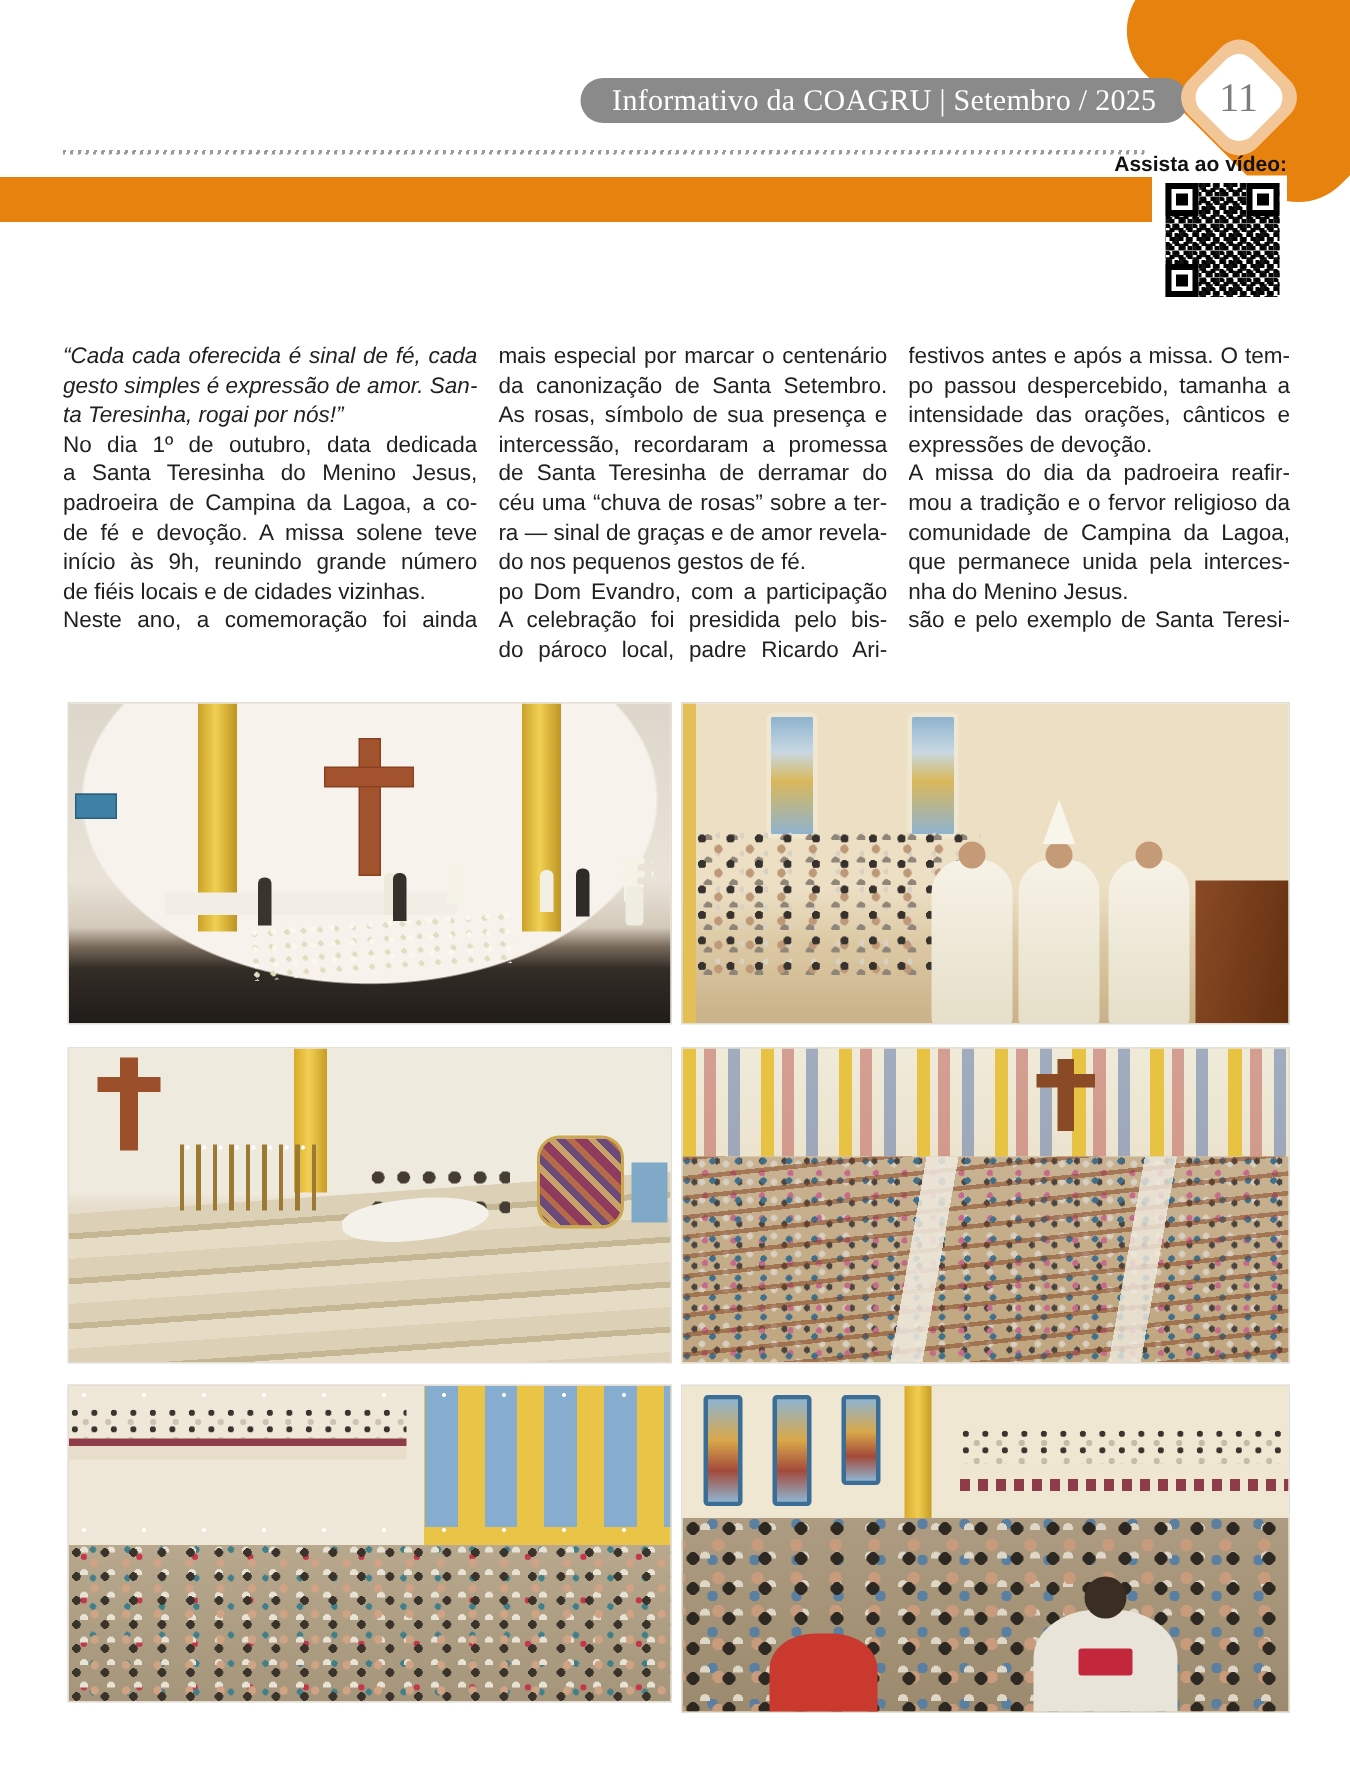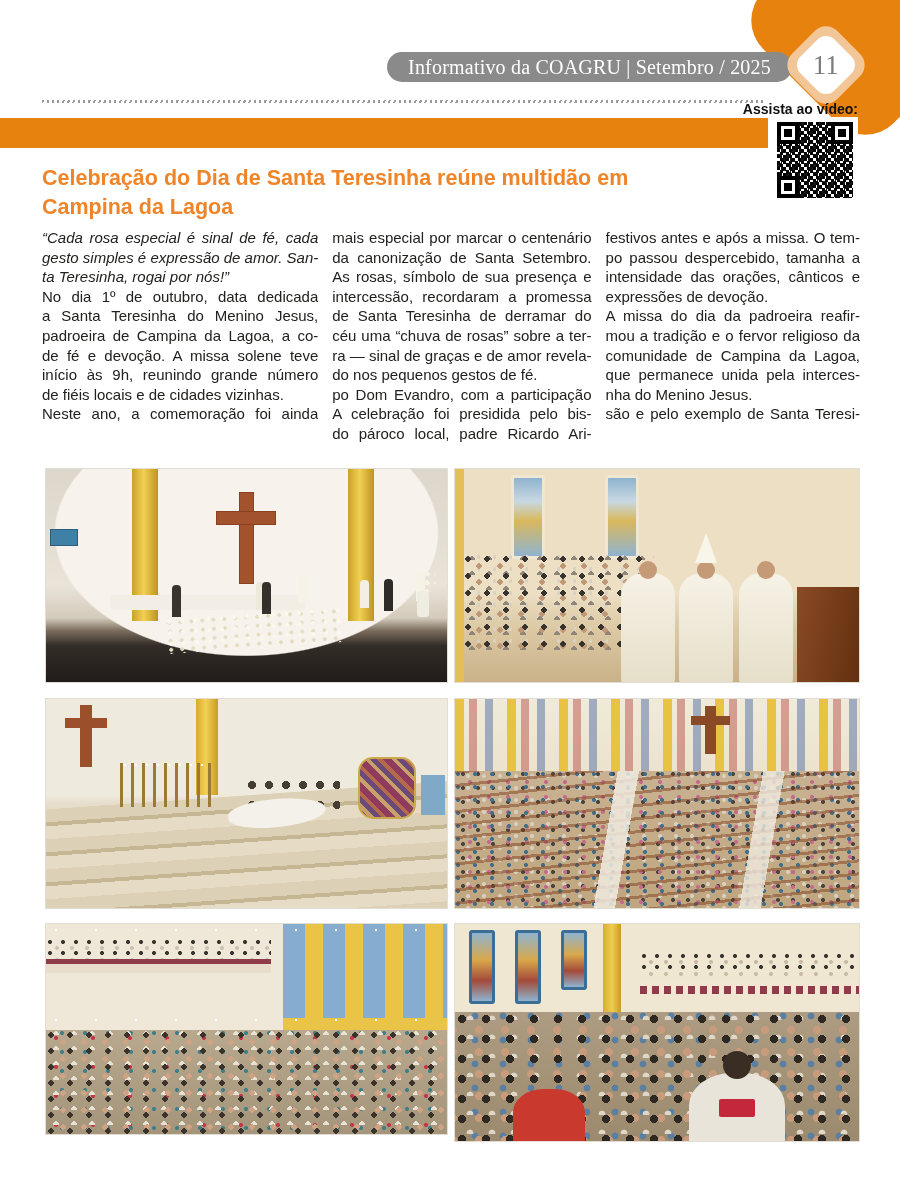--- a/index.html
+++ b/index.html
@@ -182,27 +182,23 @@
   <div class="dashed-rule"></div>
   <div class="video-label">Assista ao vídeo:</div>
   <div class="qr">
     <div class="body"></div>
     <div class="f tl"></div>
     <div class="f tr"></div>
     <div class="f bl"></div>
   </div>
   <div class="orange-bar"></div>
 
-  <div class="title">
-    <div>Celebração do Dia de Santa Teresinha reúne multidão em</div>
-    <div>Campina da Lagoa</div>
-  </div>
   <div class="columns">
     <div class="col">
-        <div class="ln it">“Cada rosa especial é sinal de fé, cada</div>
+        <div class="ln it">“Cada cada oferecida é sinal de fé, cada</div>
         <div class="ln it">gesto simples é expressão de amor. San-</div>
         <div class="ln it end">ta Teresinha, rogai por nós!”</div>
         <div class="ln">No dia 1º de outubro, data dedicada</div>
         <div class="ln">a Santa Teresinha do Menino Jesus,</div>
         <div class="ln">padroeira de Campina da Lagoa, a co-</div>
         <div class="ln">de fé e devoção. A missa solene teve</div>
         <div class="ln">início às 9h, reunindo grande número</div>
         <div class="ln end">de fiéis locais e de cidades vizinhas.</div>
         <div class="ln">Neste ano, a comemoração foi ainda</div>
       </div>

